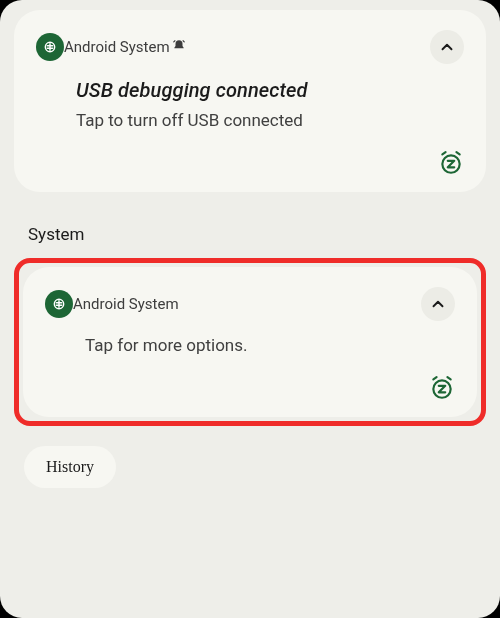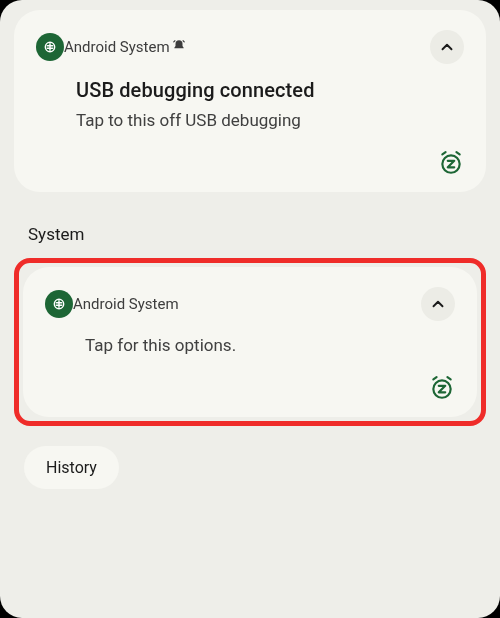--- a/index.html
+++ b/index.html
@@ -66,20 +66,21 @@
   .notif-body {
     padding-left: 40px;
     padding-top: 14px;
   }
   .notif-title {
     font-size: 20px;
     font-weight: 500;
     color: #1b1b1b;
     margin-bottom: 8px;
     letter-spacing: 0.1px;
+    font-style: italic;
   }
   .notif-text {
     font-size: 17px;
     color: #404040;
   }
   .snooze {
     display: flex;
     justify-content: flex-end;
     margin-top: 20px;
   }
@@ -104,20 +105,21 @@
     padding-left: 10px;
   }
   .history-chip {
     display: inline-block;
     background: #f7f7f2;
     border-radius: 22px;
     padding: 12px 22px;
     font-size: 16px;
     color: #1b1b1b;
     cursor: pointer;
+    font-family: Liberation Serif, serif;
   }
 </style>
 </head>
 <body>
 
 <div class="shade">
 
   <div class="notif">
     <div class="notif-header">
       <div class="app-icon">
@@ -134,21 +136,21 @@
         </svg>
       </span>
       <div class="collapse">
         <svg width="18" height="18" viewBox="0 0 24 24" fill="none" stroke="#1b1b1b" stroke-width="2.5" stroke-linecap="round" stroke-linejoin="round">
           <path d="M6 15l6-6 6 6"></path>
         </svg>
       </div>
     </div>
     <div class="notif-body">
       <div class="notif-title">USB debugging connected</div>
-      <div class="notif-text">Tap to this off USB debugging</div>
+      <div class="notif-text">Tap to turn off USB connected</div>
     </div>
     <div class="snooze">
       <div class="snooze-btn">
         <svg viewBox="0 0 24 24" fill="none" stroke="#1d6635" stroke-width="2">
           <circle cx="12" cy="13" r="8"></circle>
           <path d="M9 10h6l-6 6h6" stroke-linecap="round" stroke-linejoin="round"></path>
           <path d="M4 4l3-2M20 4l-3-2" stroke-linecap="round"></path>
         </svg>
       </div>
     </div>
@@ -166,21 +168,21 @@
           </svg>
         </div>
         <span class="app-name">Android System</span>
         <div class="collapse">
           <svg width="18" height="18" viewBox="0 0 24 24" fill="none" stroke="#1b1b1b" stroke-width="2.5" stroke-linecap="round" stroke-linejoin="round">
             <path d="M6 15l6-6 6 6"></path>
           </svg>
         </div>
       </div>
       <div class="notif-body">
-        <div class="notif-text">Tap for this options.</div>
+        <div class="notif-text">Tap for more options.</div>
       </div>
       <div class="snooze">
         <div class="snooze-btn">
           <svg viewBox="0 0 24 24" fill="none" stroke="#1d6635" stroke-width="2">
             <circle cx="12" cy="13" r="8"></circle>
             <path d="M9 10h6l-6 6h6" stroke-linecap="round" stroke-linejoin="round"></path>
             <path d="M4 4l3-2M20 4l-3-2" stroke-linecap="round"></path>
           </svg>
         </div>
       </div>

